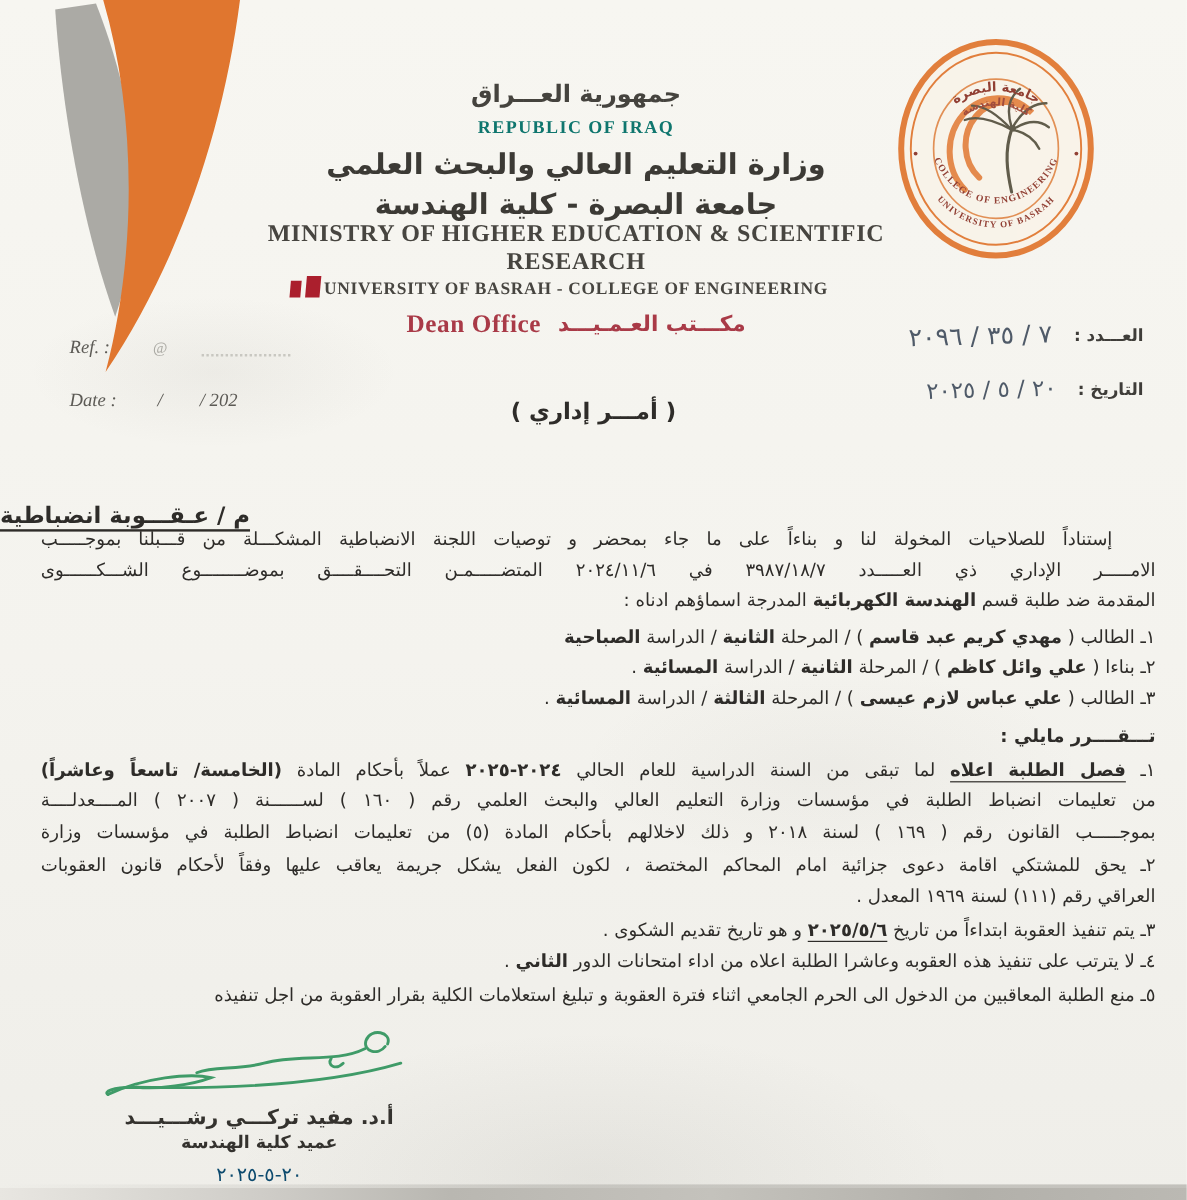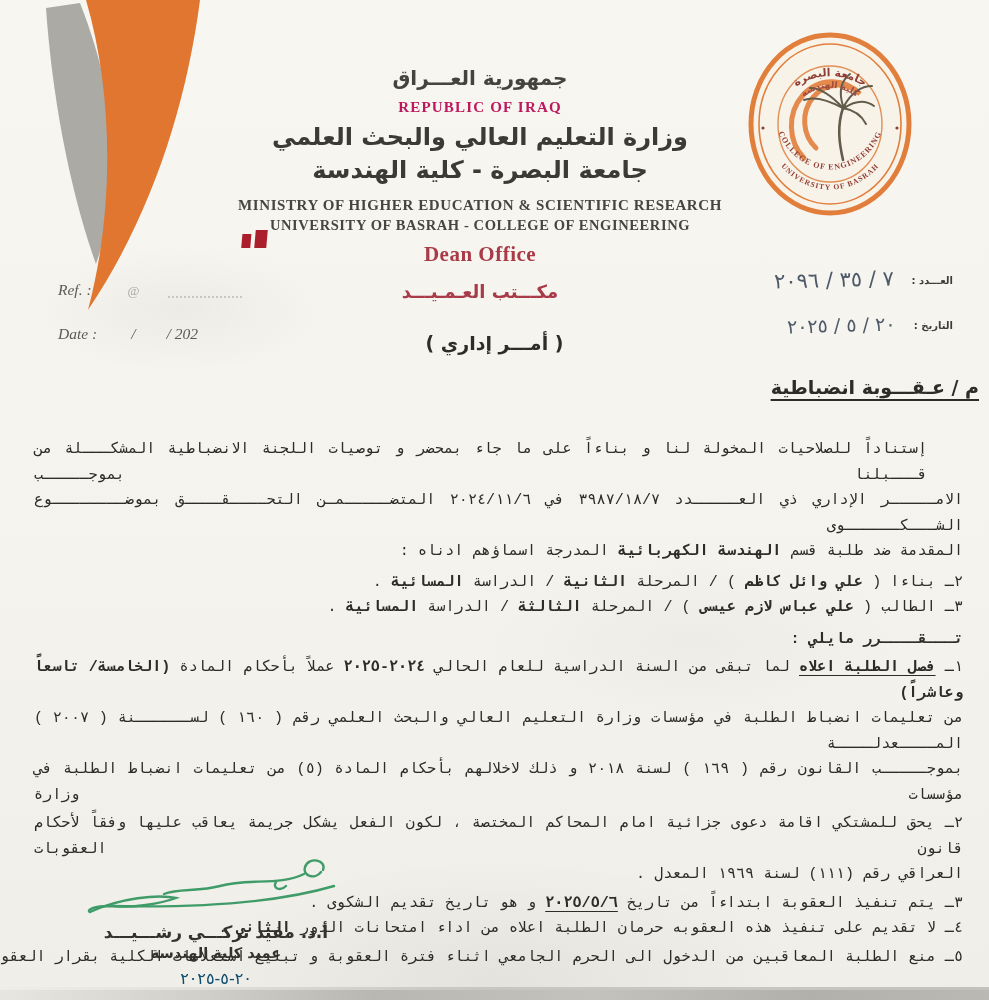--- a/index.html
+++ b/index.html
@@ -22,51 +22,51 @@
     content:"";position:absolute;inset:0;pointer-events:none;
     background:
       radial-gradient(220px 90px at 18% 31%, rgba(120,115,105,.07), transparent 70%),
       radial-gradient(300px 120px at 70% 64%, rgba(120,115,105,.05), transparent 70%),
       radial-gradient(400px 160px at 50% 98%, rgba(90,88,80,.08), transparent 75%);
   }
   .abs{position:absolute;}
   
   .header-center{left:190px;top:22px;width:580px;text-align:center;color:var(--head-ink);}
   .h-ar1{font-size:20px;font-weight:bold;letter-spacing:1px;color:#45433e;margin-top:44px;}
-  .h-en1{font-family:"Liberation Serif",serif;font-weight:bold;font-size:15px;letter-spacing:1.2px;color:#be185d;margin-top:9px;}
+  .h-en1{font-family:"Liberation Serif",serif;font-weight:bold;font-size:15px;letter-spacing:1.2px;color:#0f766e;margin-top:9px;}
   .h-ar2{font-size:24px;font-weight:bold;margin-top:7px;color:#3c3a35;}
   .h-ar3{font-size:24px;font-weight:bold;margin-top:5px;color:#3c3a35;}
-  .h-en2{font-family:"Liberation Serif",serif;font-weight:bold;font-size:15px;letter-spacing:.6px;color:#474540;margin-top:13px;}
+  .h-en2{font-family:"Liberation Serif",serif;font-weight:bold;font-size:20px;letter-spacing:.6px;color:#474540;}
   .h-en3{font-family:"Liberation Serif",serif;font-weight:bold;font-size:14.5px;letter-spacing:.6px;color:#474540;margin-top:3px;}
-  .dean-row{margin-top:8px;display:flex;justify-content:center;align-items:center;gap:14px;flex-direction:column;}
+  .dean-row{margin-top:8px;display:flex;justify-content:center;align-items:center;gap:14px;}
   .dean-en{font-family:"Liberation Serif",serif;font-weight:bold;font-size:21px;color:var(--dean-red);letter-spacing:.5px;}
   .dean-ar{font-size:18px;font-weight:bold;color:var(--dean-red);}
   .flag-marks{position:absolute;left:52px;top:208px;display:flex;align-items:flex-end;gap:4px;transform:skewX(-5deg);}
   .flag-marks i{display:block;background:var(--flag-red);}
   .flag-marks i:nth-child(1){width:9px;height:14px;}
   .flag-marks i:nth-child(2){width:12px;height:18px;}
   
   .ref-block{left:58px;top:281px;width:270px;font-family:"Liberation Serif",serif;font-style:italic;color:#5c5a55;font-size:15.5px;}
   .ref-row{display:flex;align-items:baseline;}
   .ref-mark{font-style:normal;color:#a9a8a2;margin-left:36px;font-size:13px;}
   .faded-smudge{width:74px;border-top:2px dotted #bcbbb4;opacity:.75;margin-left:28px;transform:translateY(3px);}
   .date-row{margin-top:26px;display:flex;}
   .date-val{margin-left:34px;white-space:pre;}
   .num-block{right:36px;top:268px;width:350px;direction:rtl;text-align:right;color:var(--head-ink);}
   .num-row{display:flex;align-items:center;gap:18px;justify-content:flex-start;}
-  .num-label{font-size:10px;font-weight:bold;}
+  .num-label{font-size:14px;font-weight:bold;}
   .num-val{font-size:21px;color:var(--hand);display:inline-block;transform:rotate(-1.5deg);letter-spacing:2px;}
   .num-row2{margin-top:22px;}
   .num-row2 .num-val{font-size:19px;}
   
   .doc-title{left:0;top:332px;width:989px;text-align:center;font-size:19px;font-weight:bold;color:var(--ink);}
-  .doc-subject{left:0;top:376px;width:979px;text-align:right;font-size:19px;font-weight:bold;color:var(--ink);}
+  .doc-subject{left:0;top:419px;width:979px;text-align:left;font-size:19px;font-weight:bold;color:var(--ink);}
   .doc-subject span{text-decoration:underline;text-underline-offset:5px;text-decoration-thickness:1.5px;}
   .body-block{left:34px;right:26px;top:437px;direction:rtl;font-size:15.1px;line-height:25.5px;color:var(--ink);text-align:right;}
-  .line{white-space:nowrap;font-family:Liberation Mono, monospace;}
+  .line{white-space:nowrap;}
   .jl{white-space:normal;text-align:justify;text-align-last:justify;}
   .indent{padding-right:36px;}
   .b{font-weight:bold;}
   .u{text-decoration:underline;text-underline-offset:4px;}
   .students{margin-top:5px;}
   .decide{margin-top:6px;}
   .gap{margin-top:3px;}
   
   .sig-block{left:64px;top:856px;width:304px;text-align:center;}
   .sig-name{font-size:17px;font-weight:bold;color:#34322e;margin-top:2px;}
@@ -165,31 +165,32 @@
 <div class="abs doc-title" dir="rtl">( أمـــر إداري )</div>
 <div class="abs doc-subject" dir="rtl">
   <span>م / عـقـــوبة انضباطية</span>
 </div>
 
 <div class="abs body-block">
   <div class="line jl indent"><span>إستناداً للصلاحيات المخولة لنا و بناءاً على ما جاء بمحضر و توصيات اللجنة الانضباطية المشكـــلة من قـــبلنا بموجـــــب</span></div>
   <div class="line jl"><span>الامـــــر الإداري ذي العـــــدد ٣٩٨٧/١٨/٧ في ٢٠٢٤/١١/٦ المتضـــــمـن التحــــقــــق بموضــــــــوع الشـــكــــــوى</span></div>
   <div class="line"><span>المقدمة ضد طلبة قسم </span><span class="b">الهندسة الكهربائية</span><span> المدرجة اسماؤهم ادناه :</span></div>
   <div class="students">
+    <div class="line"><span>١ـ الطالب ( </span><span class="b">مهدي كريم عبد قاسم</span><span> ) / المرحلة </span><span class="b">الثانية</span><span> / الدراسة </span><span class="b">الصباحية</span></div>
     <div class="line"><span>٢ـ بناءا ( </span><span class="b">علي وائل كاظم</span><span> ) / المرحلة </span><span class="b">الثانية</span><span> / الدراسة </span><span class="b">المسائية</span><span> .</span></div>
     <div class="line"><span>٣ـ الطالب ( </span><span class="b">علي عباس لازم عيسى</span><span> ) / المرحلة </span><span class="b">الثالثة</span><span> / الدراسة </span><span class="b">المسائية</span><span> .</span></div>
   </div>
   <div class="line decide"><span class="b">تـــقــــرر مايلي :</span></div>
   <div class="line jl gap"><span>١ـ </span><span class="b u">فصل الطلبة اعلاه</span><span> لما تبقى من السنة الدراسية للعام الحالي </span><span class="b">٢٠٢٤-٢٠٢٥</span><span> عملاً بأحكام المادة </span><span class="b">(الخامسة/ تاسعاً وعاشراً)</span></div>
   <div class="line jl"><span>من تعليمات انضباط الطلبة في مؤسسات وزارة التعليم العالي والبحث العلمي رقم ( ١٦٠ ) لســــــنة ( ٢٠٠٧ ) المــــعدلــــة</span></div>
   <div class="line jl"><span>بموجـــــب القانون رقم ( ١٦٩ ) لسنة ٢٠١٨ و ذلك لاخلالهم بأحكام المادة (٥) من تعليمات انضباط الطلبة في مؤسسات وزارة</span></div>
   <div class="line jl gap"><span>٢ـ يحق للمشتكي اقامة دعوى جزائية امام المحاكم المختصة ، لكون الفعل يشكل جريمة يعاقب عليها وفقاً لأحكام قانون العقوبات</span></div>
   <div class="line"><span>العراقي رقم (١١١) لسنة ١٩٦٩ المعدل .</span></div>
   <div class="line gap"><span>٣ـ يتم تنفيذ العقوبة ابتداءاً من تاريخ </span><span class="b u">٢٠٢٥/٥/٦</span><span> و هو تاريخ تقديم الشكوى .</span></div>
-  <div class="line"><span>٤ـ لا تقديم على تنفيذ هذه العقوبه حرمان الطلبة اعلاه من اداء امتحانات الدور </span><span class="b">الثاني</span><span> .</span></div>
+  <div class="line"><span>٤ـ لا يترتب على تنفيذ هذه العقوبه وعاشرا الطلبة اعلاه من اداء امتحانات الدور </span><span class="b">الثاني</span><span> .</span></div>
   <div class="line gap"><span>٥ـ منع الطلبة المعاقبين من الدخول الى الحرم الجامعي اثناء فترة العقوبة و تبليغ استعلامات الكلية بقرار العقوبة من اجل تنفيذه</span></div>
 </div>
 
 <div class="abs sig-block">
   <svg width="272" height="60" viewBox="0 0 272 60">
     <g fill="none" stroke="#3f9b68" stroke-width="2.4" stroke-linecap="round">
       <path d="M 243,14 c 4,-10 -14,-14 -18,-3 c -3,9 10,13 16,5"></path>
       <path d="M 224,18 C 200,30 168,22 140,30 C 118,36 98,32 84,38"></path>
       <path d="M 254,30 C 200,46 120,52 30,50 C 14,50 6,54 10,56"></path>
       <path d="M 10,56 C 40,42 78,38 96,42 C 80,48 52,52 34,50"></path>

